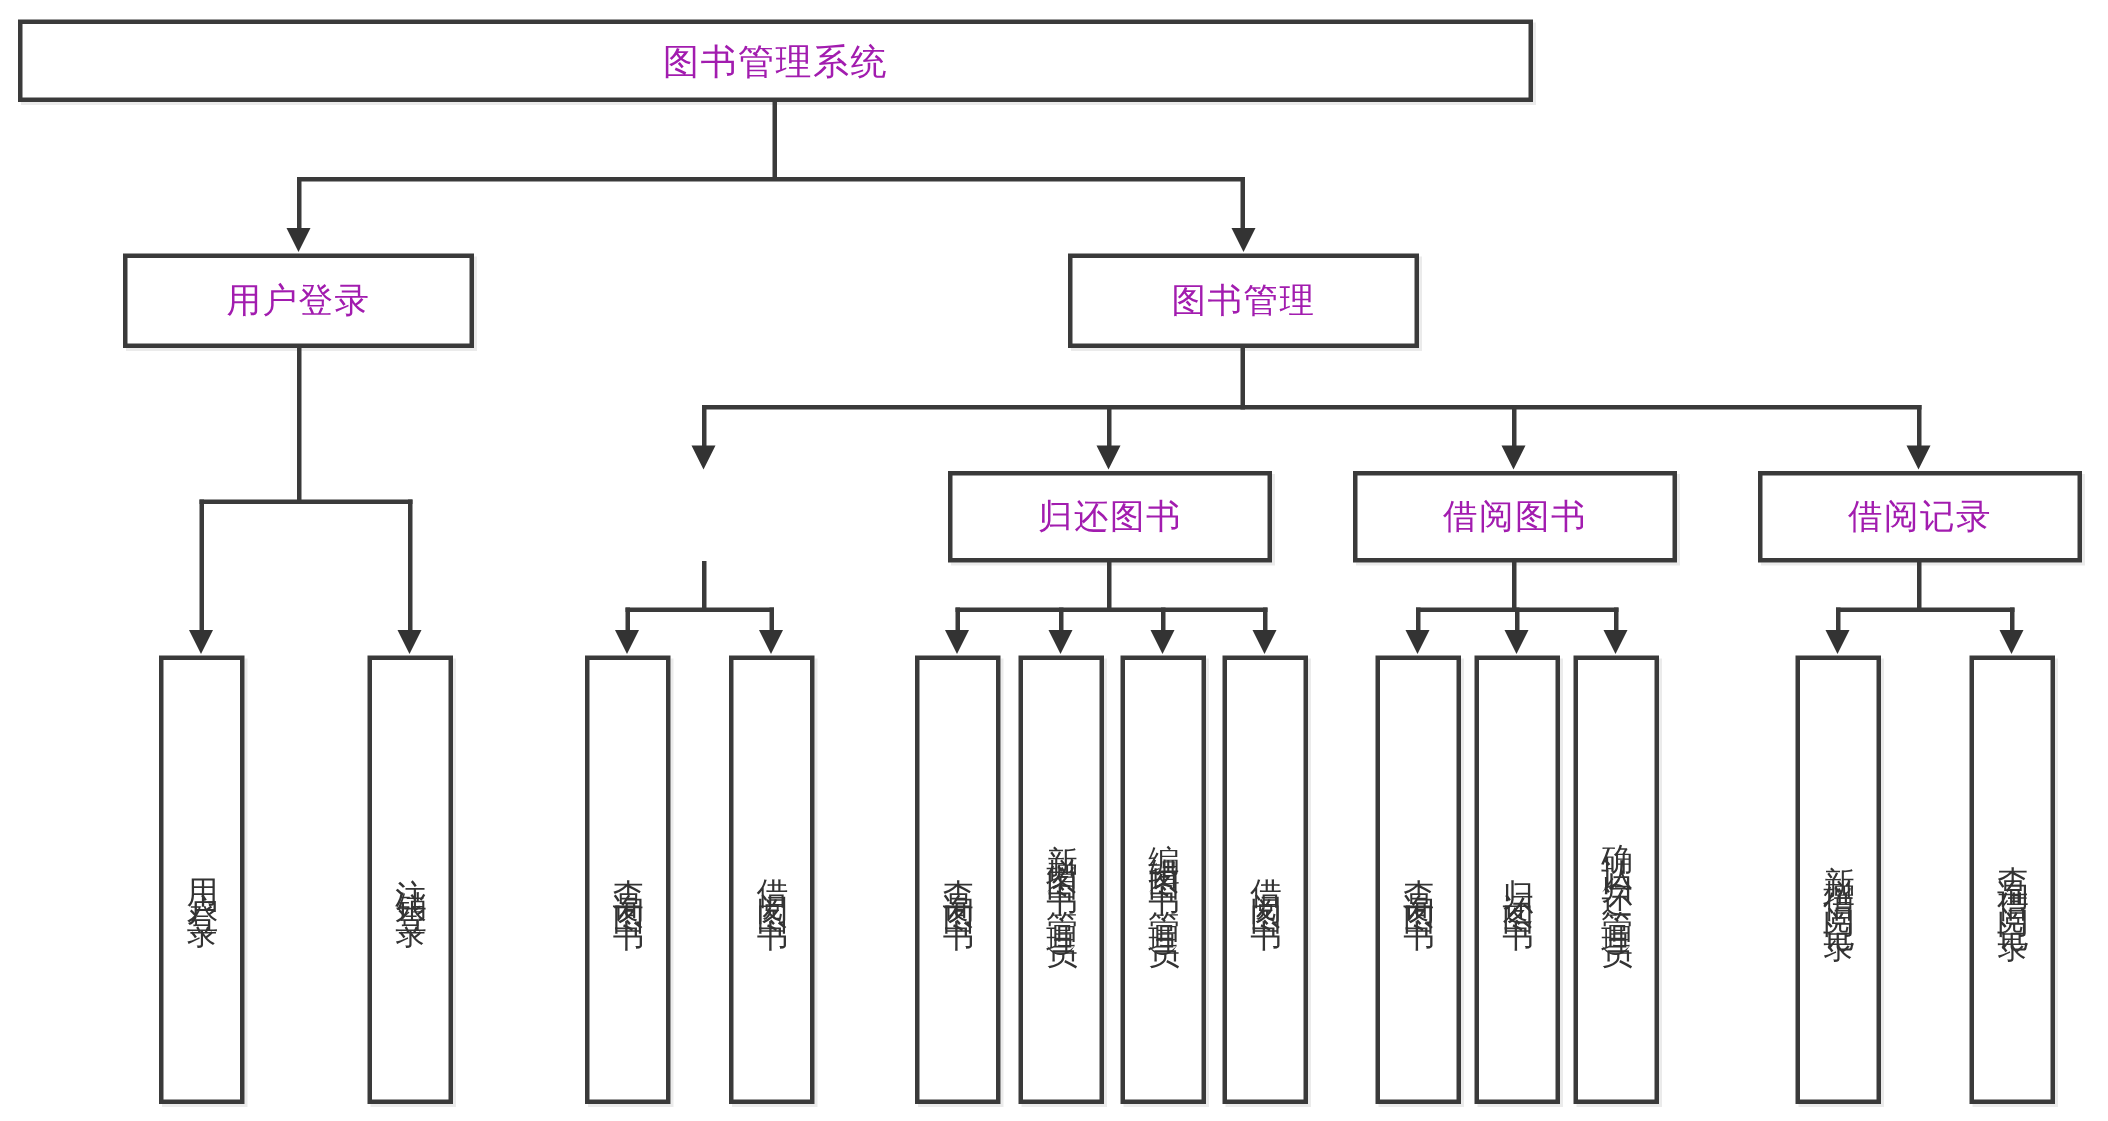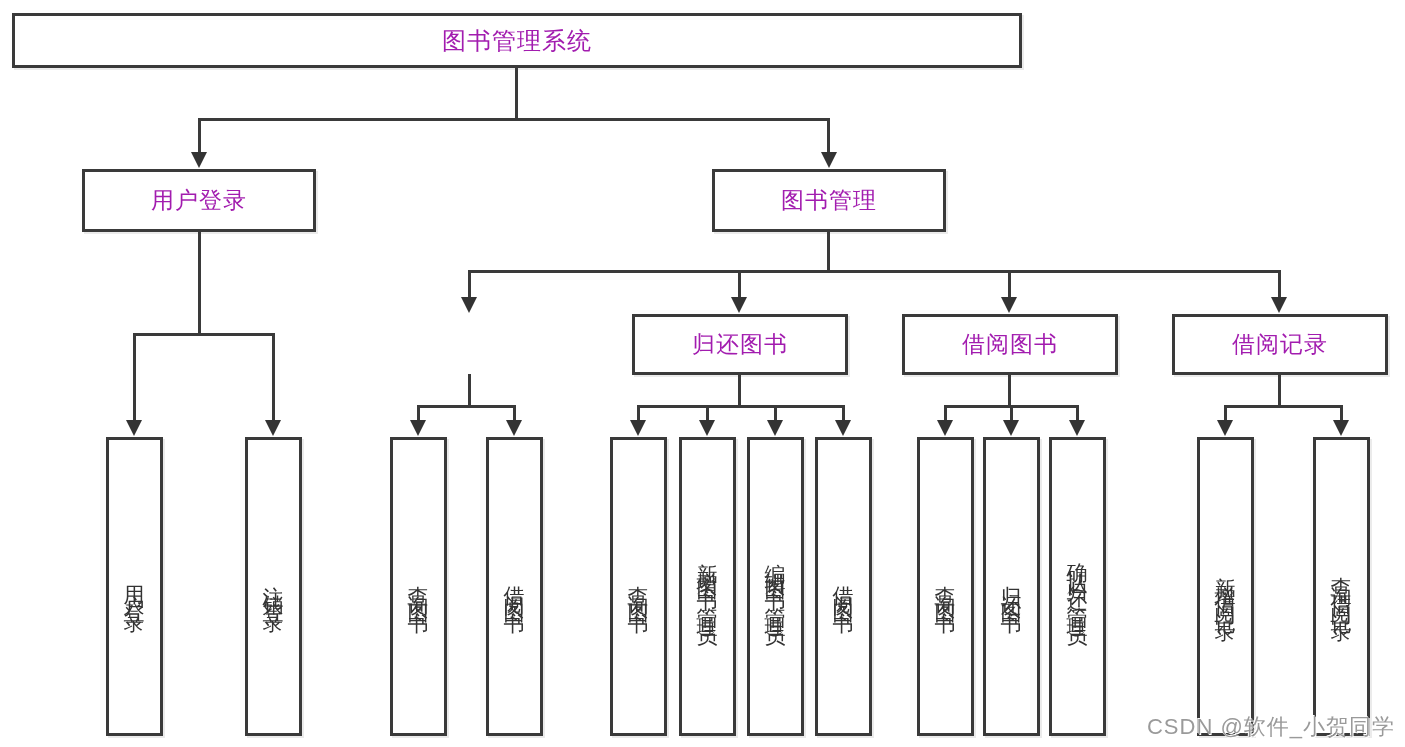--- a/index.html
+++ b/index.html
@@ -192,15 +192,14 @@
     <span class="vlabel">确认归还（管理员）</span>
   </div>
 
   <div class="box vbox" style="left:1197px;">
     <span class="vlabel">新增借阅记录</span>
   </div>
   <div class="box vbox" style="left:1313px;">
     <span class="vlabel">查询借阅记录</span>
   </div>
 
-  <div id="watermark">CSDN @软件_小贺同学</div>
 
 </div>
 
 </body></html>

